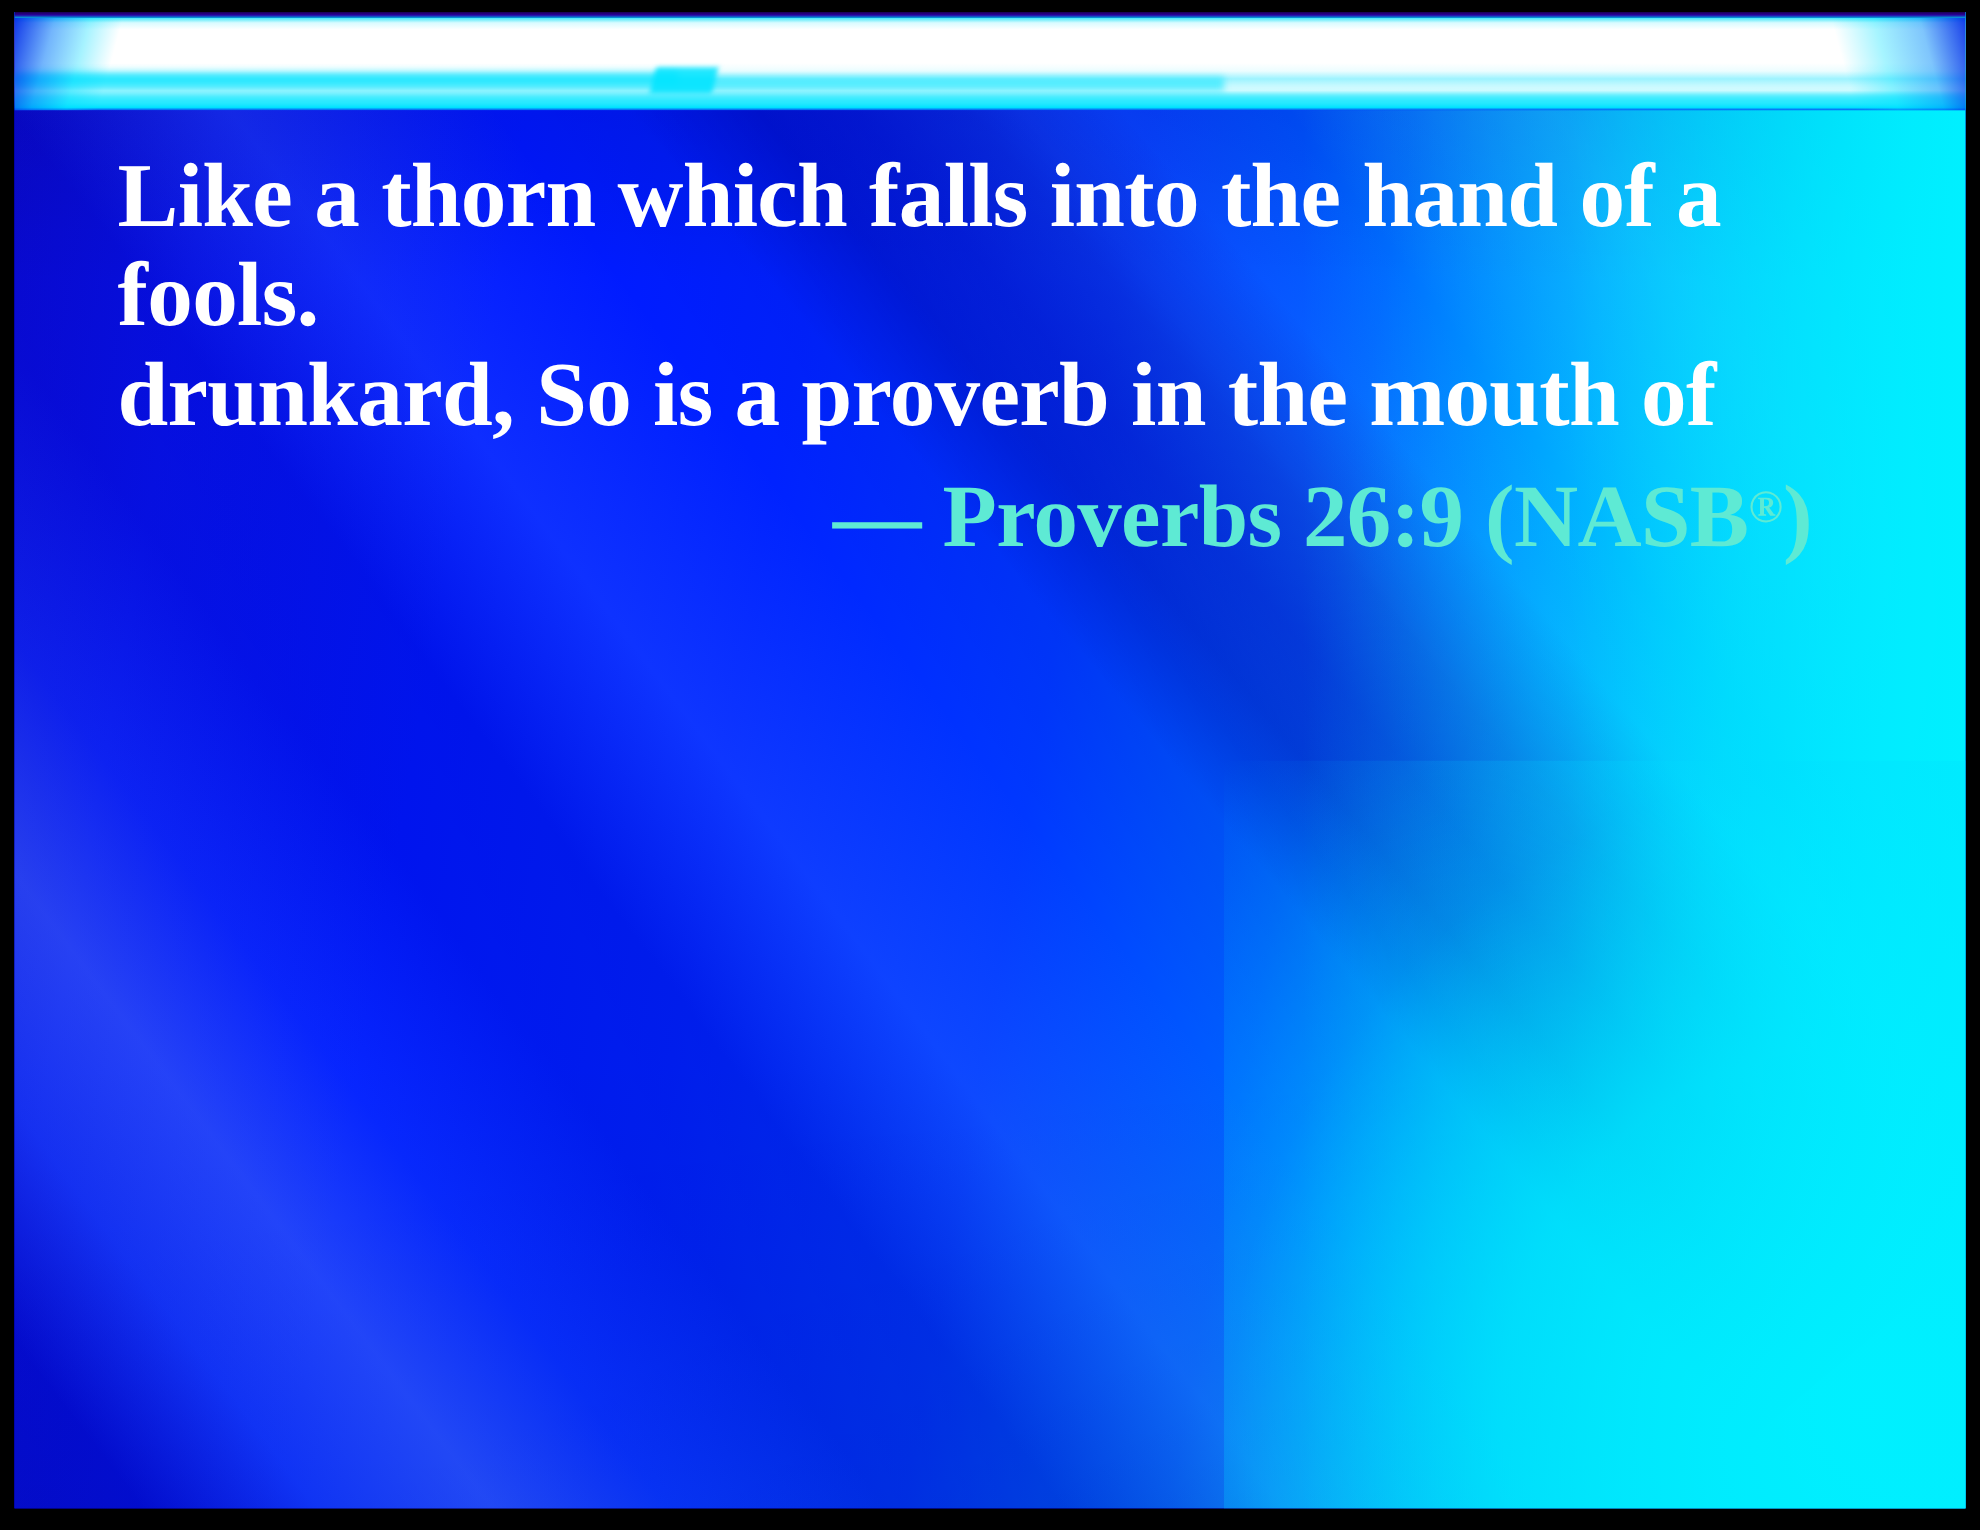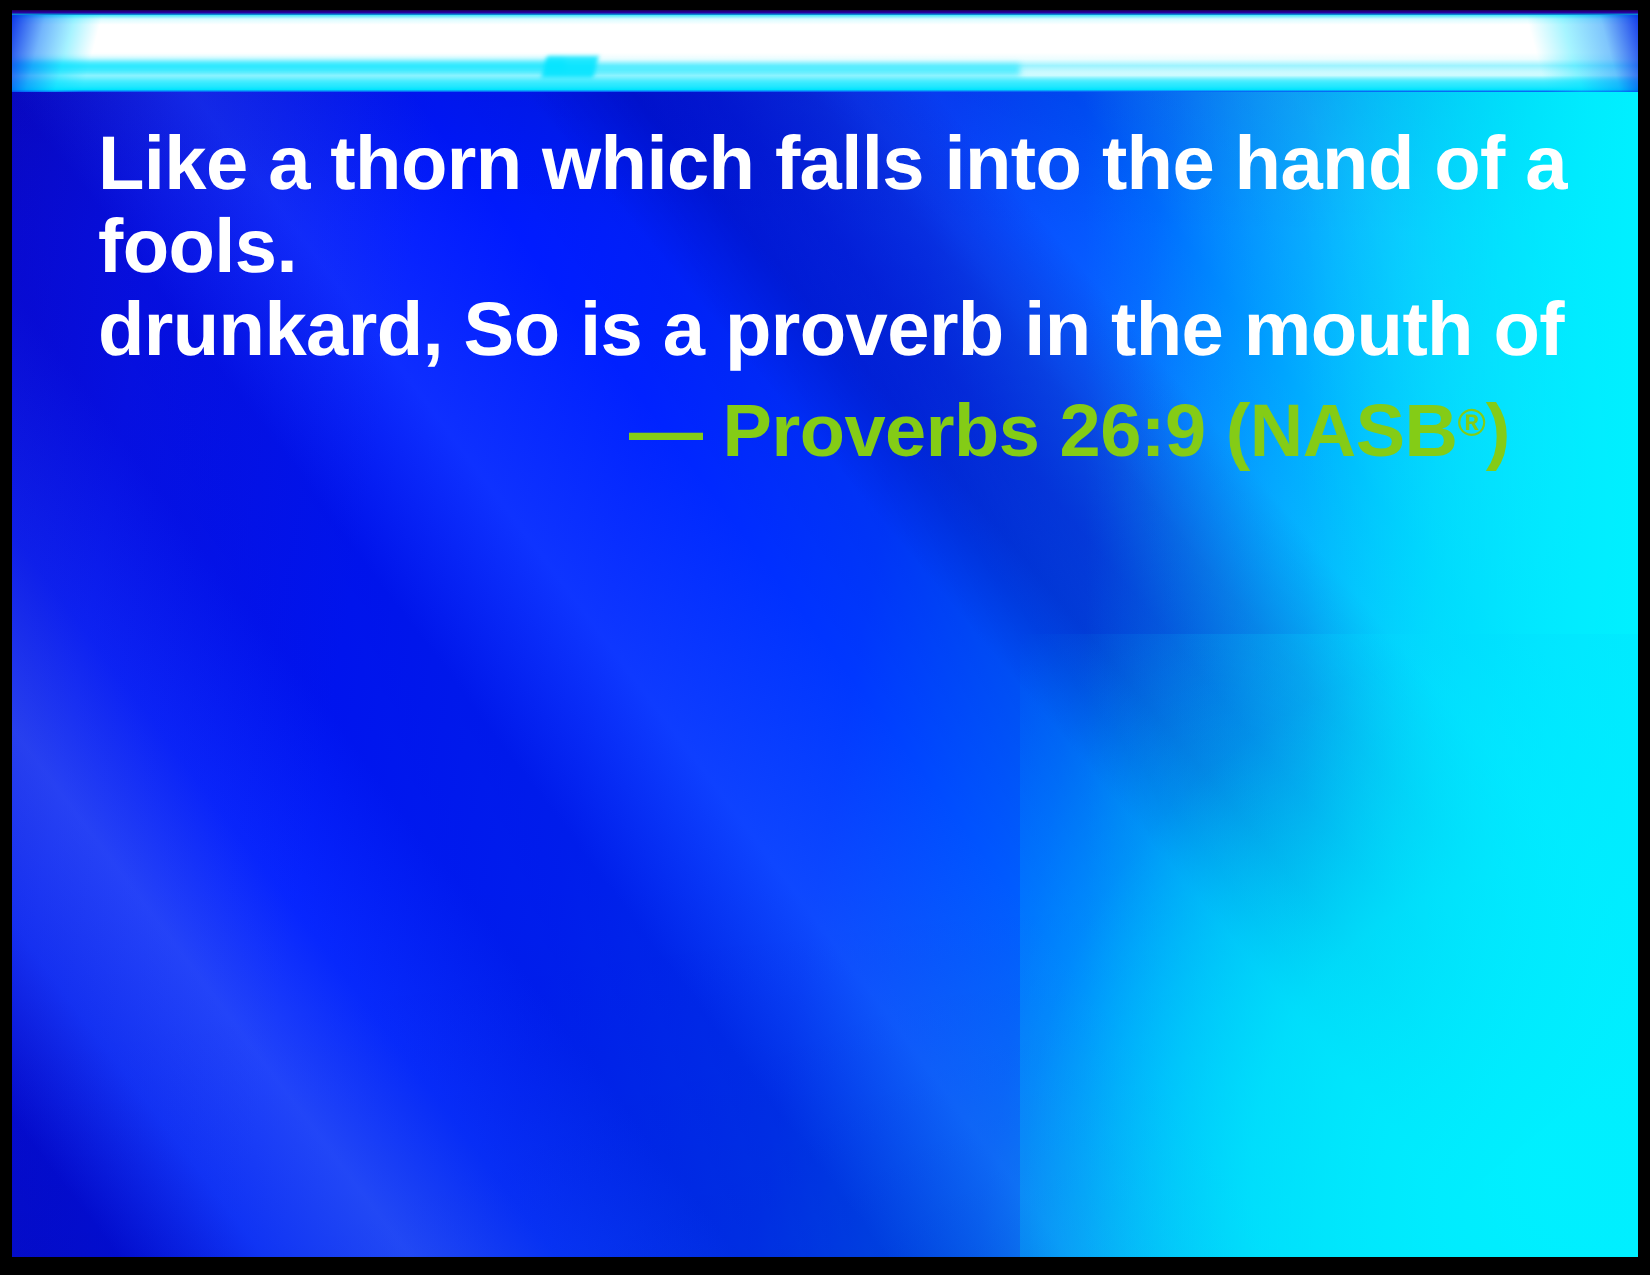--- a/index.html
+++ b/index.html
@@ -28,20 +28,21 @@
 
   
   #canvas {
     position: absolute;
     left: 12px;
     top: 10px;
     width: 1626px;
     height: 1247px;
     overflow: hidden;
     background: #0000f6;
+    font-family: Liberation Serif, serif;
   }
 
   
   .bg-base {
     position: absolute;
     inset: 0;
     background: linear-gradient(100deg,
         #0a0ad8 0%,
         #0712ef 10%,
         #0017ff 24%,
@@ -240,21 +241,21 @@
     white-space: pre;
     text-rendering: geometricPrecision;
   }
 
   #attribution {
     position: absolute;
     left: 86px;
     top: 372px;
     width: 1412px;
     text-align: right;
-    color: #84cc16;
+    color: #5eead4;
     font-size: 74px;
     line-height: 82px;
     font-weight: bold;
     letter-spacing: -0.5px;
     white-space: pre;
   }
   #attribution .reg {
     font-size: 0.52em;
     vertical-align: 0.52em;
     letter-spacing: 0;

